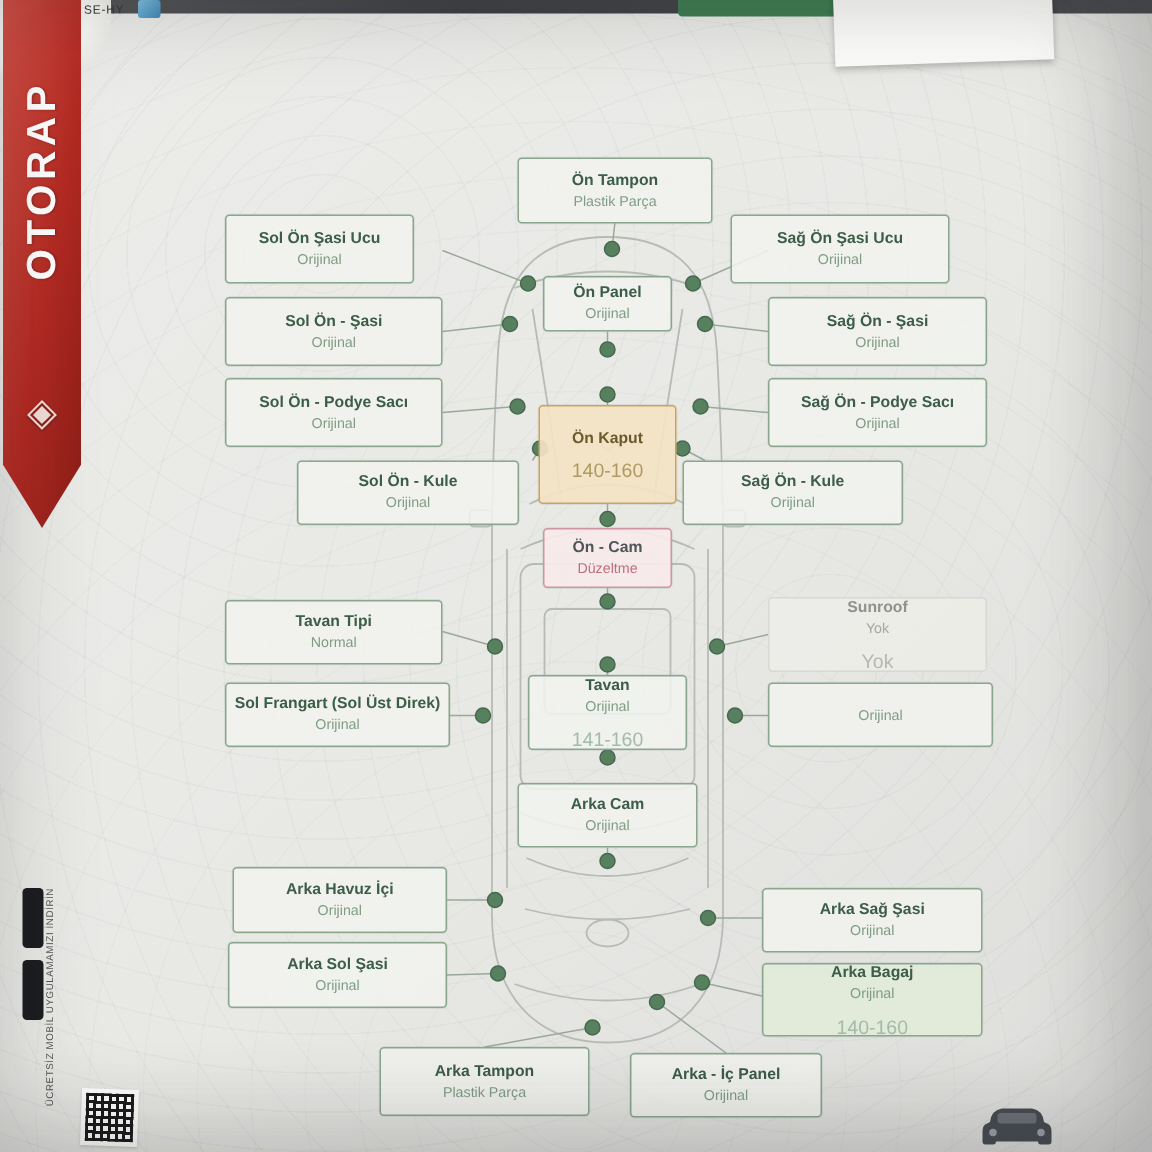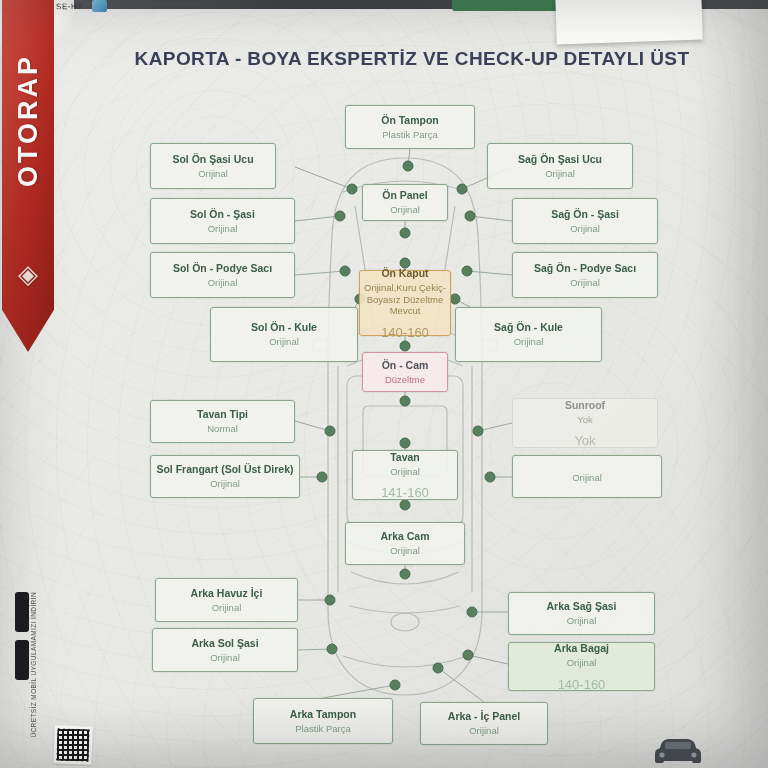--- a/index.html
+++ b/index.html
@@ -157,21 +157,20 @@
         <circle cx="405" cy="574" r="5"></circle>
         <circle cx="330" cy="600" r="5"></circle>
       <circle cx="472" cy="612" r="5"></circle>
         <circle cx="332" cy="649" r="5"></circle>
         <circle cx="468" cy="655" r="5"></circle>
       <circle cx="395" cy="685" r="5"></circle>
         <circle cx="438" cy="668" r="5"></circle>
     </g>
   </svg>
 
-  <div class="page-title">KAPORTA - BOYA EKSPERTİZ VE CHECK-UP DETAYLI ÜST</div>
 
   <div class="pbox" style="left:345px;top:105px;width:130px;height:44px">
     <div class="pt">Ön Tampon</div>
     <div class="ps">Plastik Parça</div>
   </div>
   <div class="pbox" style="left:150px;top:143px;width:126px;height:46px">
     <div class="pt">Sol Ön Şasi Ucu</div>
     <div class="ps">Orijinal</div>
   </div>
   <div class="pbox" style="left:487px;top:143px;width:146px;height:46px">
@@ -193,28 +192,27 @@
   <div class="pbox" style="left:150px;top:252px;width:145px;height:46px">
     <div class="pt">Sol Ön - Podye Sacı</div>
     <div class="ps">Orijinal</div>
   </div>
   <div class="pbox" style="left:512px;top:252px;width:146px;height:46px">
     <div class="pt">Sağ Ön - Podye Sacı</div>
     <div class="ps">Orijinal</div>
   </div>
   <div class="pbox orange" style="left:359px;top:270px;width:92px;height:66px">
     <div class="pt">Ön Kaput</div>
-    <div class="ps">Orijinal,Kuru Çekiç-Boyasız Düzeltme Mevcut</div>
     <div class="pm">140-160</div>
   </div>
-  <div class="pbox" style="left:210px;top:307px;width:148px;height:55px">
+  <div class="pbox" style="left:198px;top:307px;width:148px;height:43px">
     <div class="pt">Sol Ön - Kule</div>
     <div class="ps">Orijinal</div>
   </div>
-  <div class="pbox" style="left:455px;top:307px;width:147px;height:55px">
+  <div class="pbox" style="left:455px;top:307px;width:147px;height:43px">
     <div class="pt">Sağ Ön - Kule</div>
     <div class="ps">Orijinal</div>
   </div>
   <div class="pbox pink" style="left:362px;top:352px;width:86px;height:40px">
     <div class="pt">Ön - Cam</div>
     <div class="ps">Düzeltme</div>
   </div>
   <div class="pbox" style="left:150px;top:400px;width:145px;height:43px">
     <div class="pt">Tavan Tipi</div>
     <div class="ps">Normal</div>

